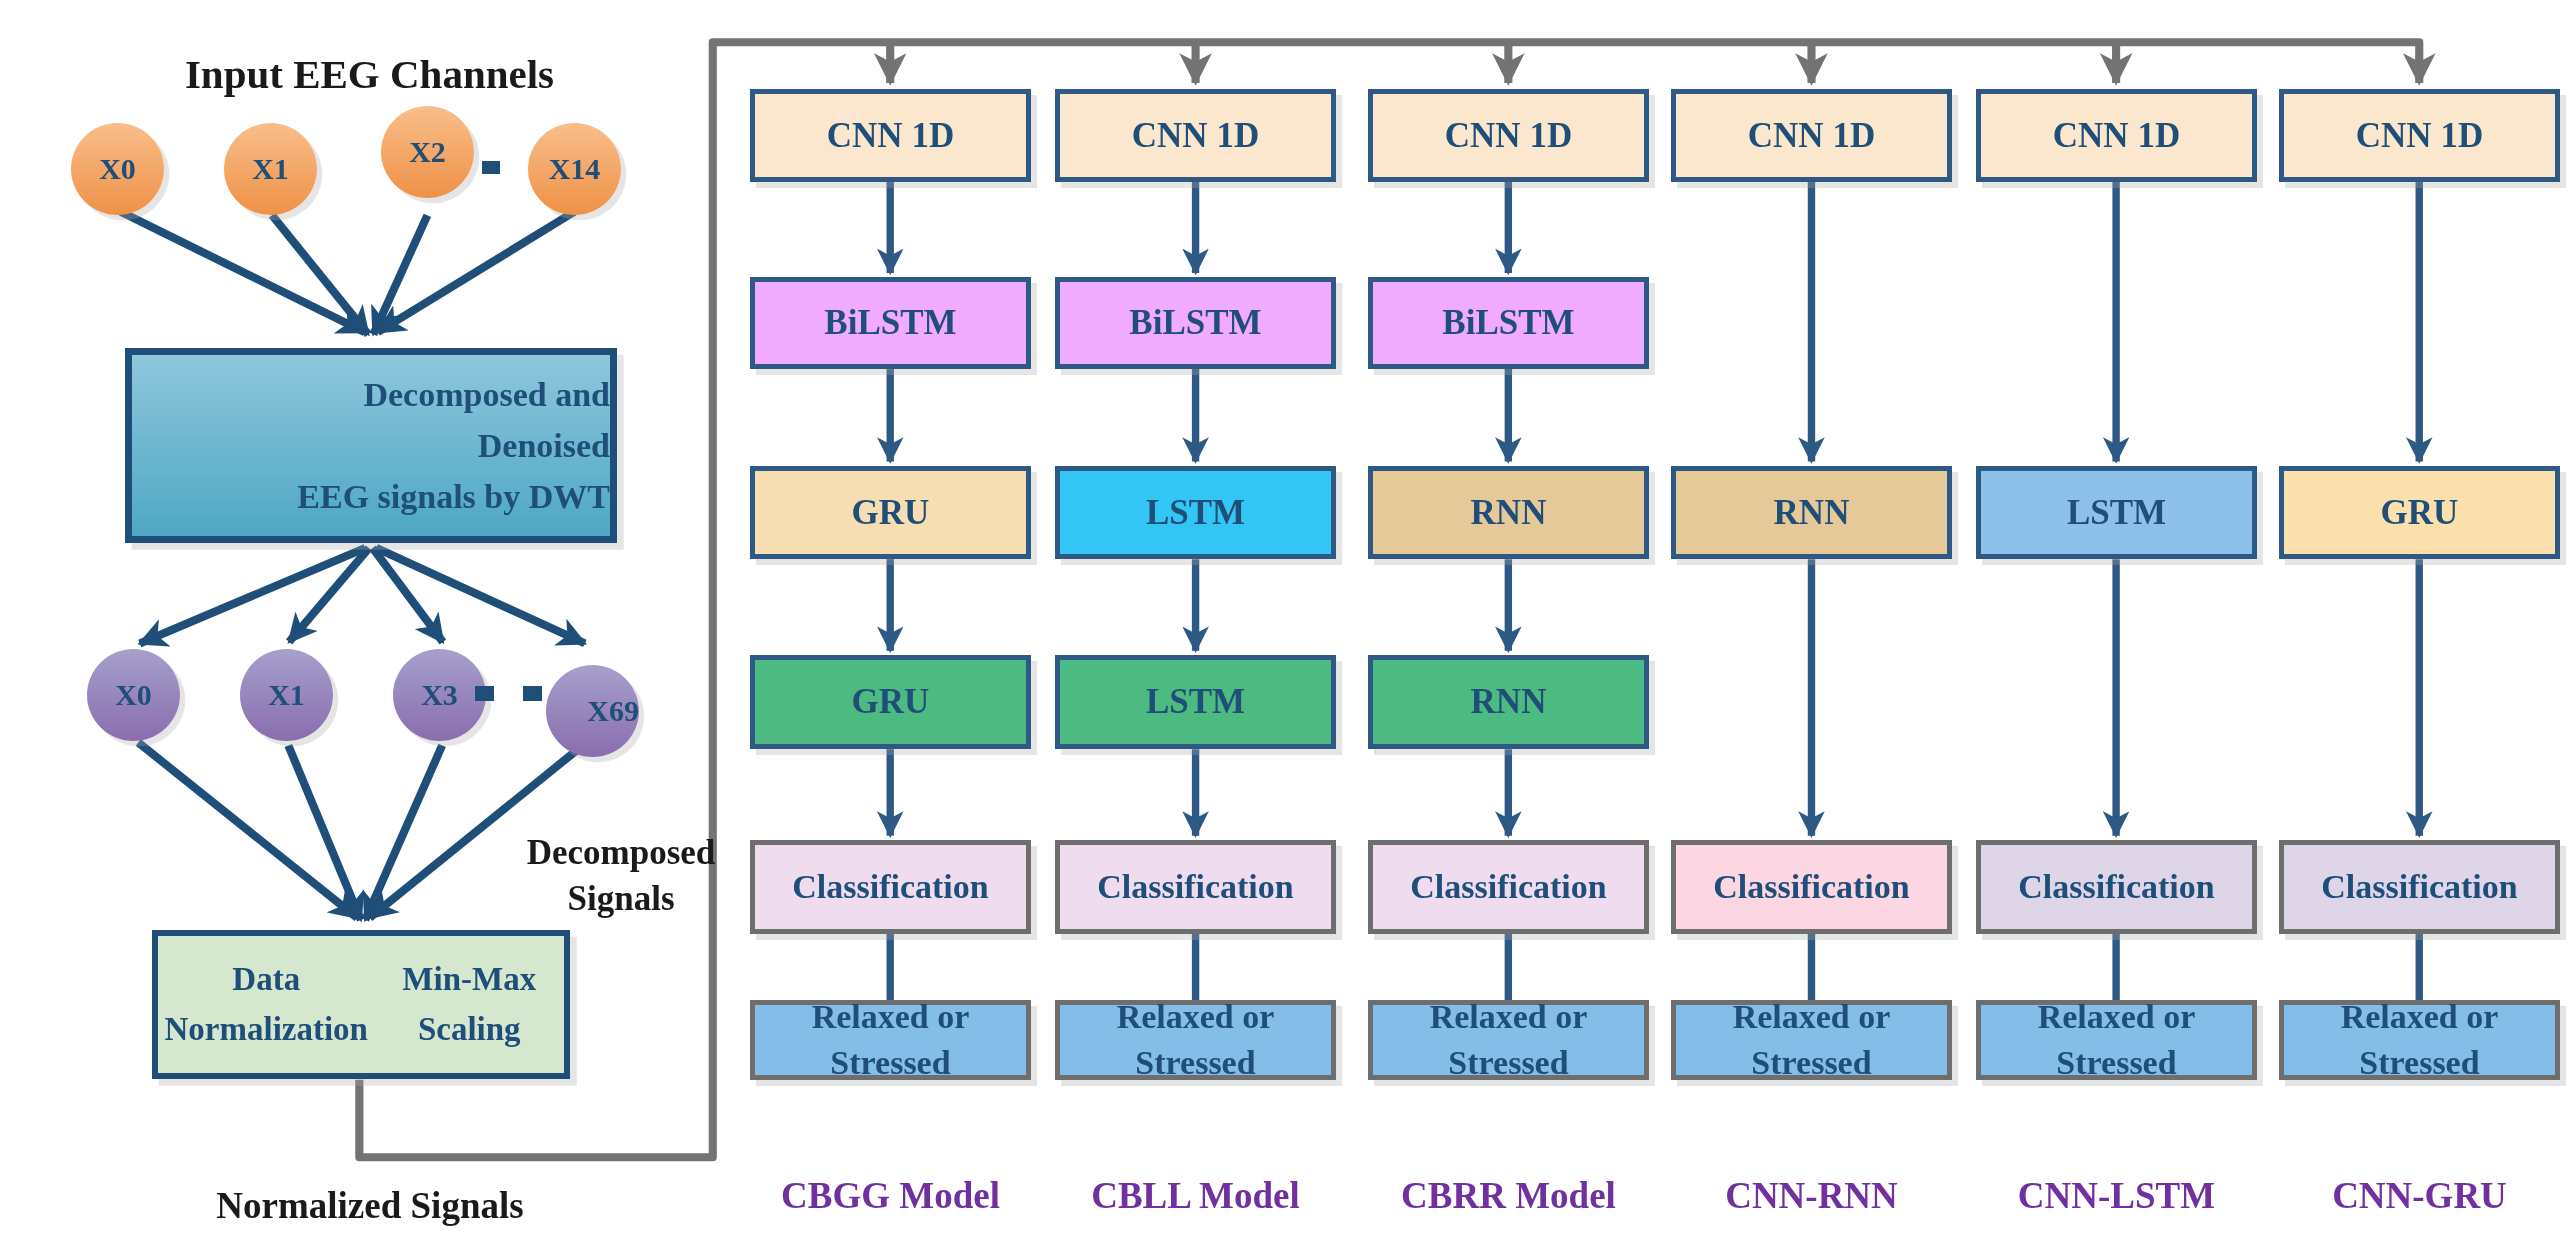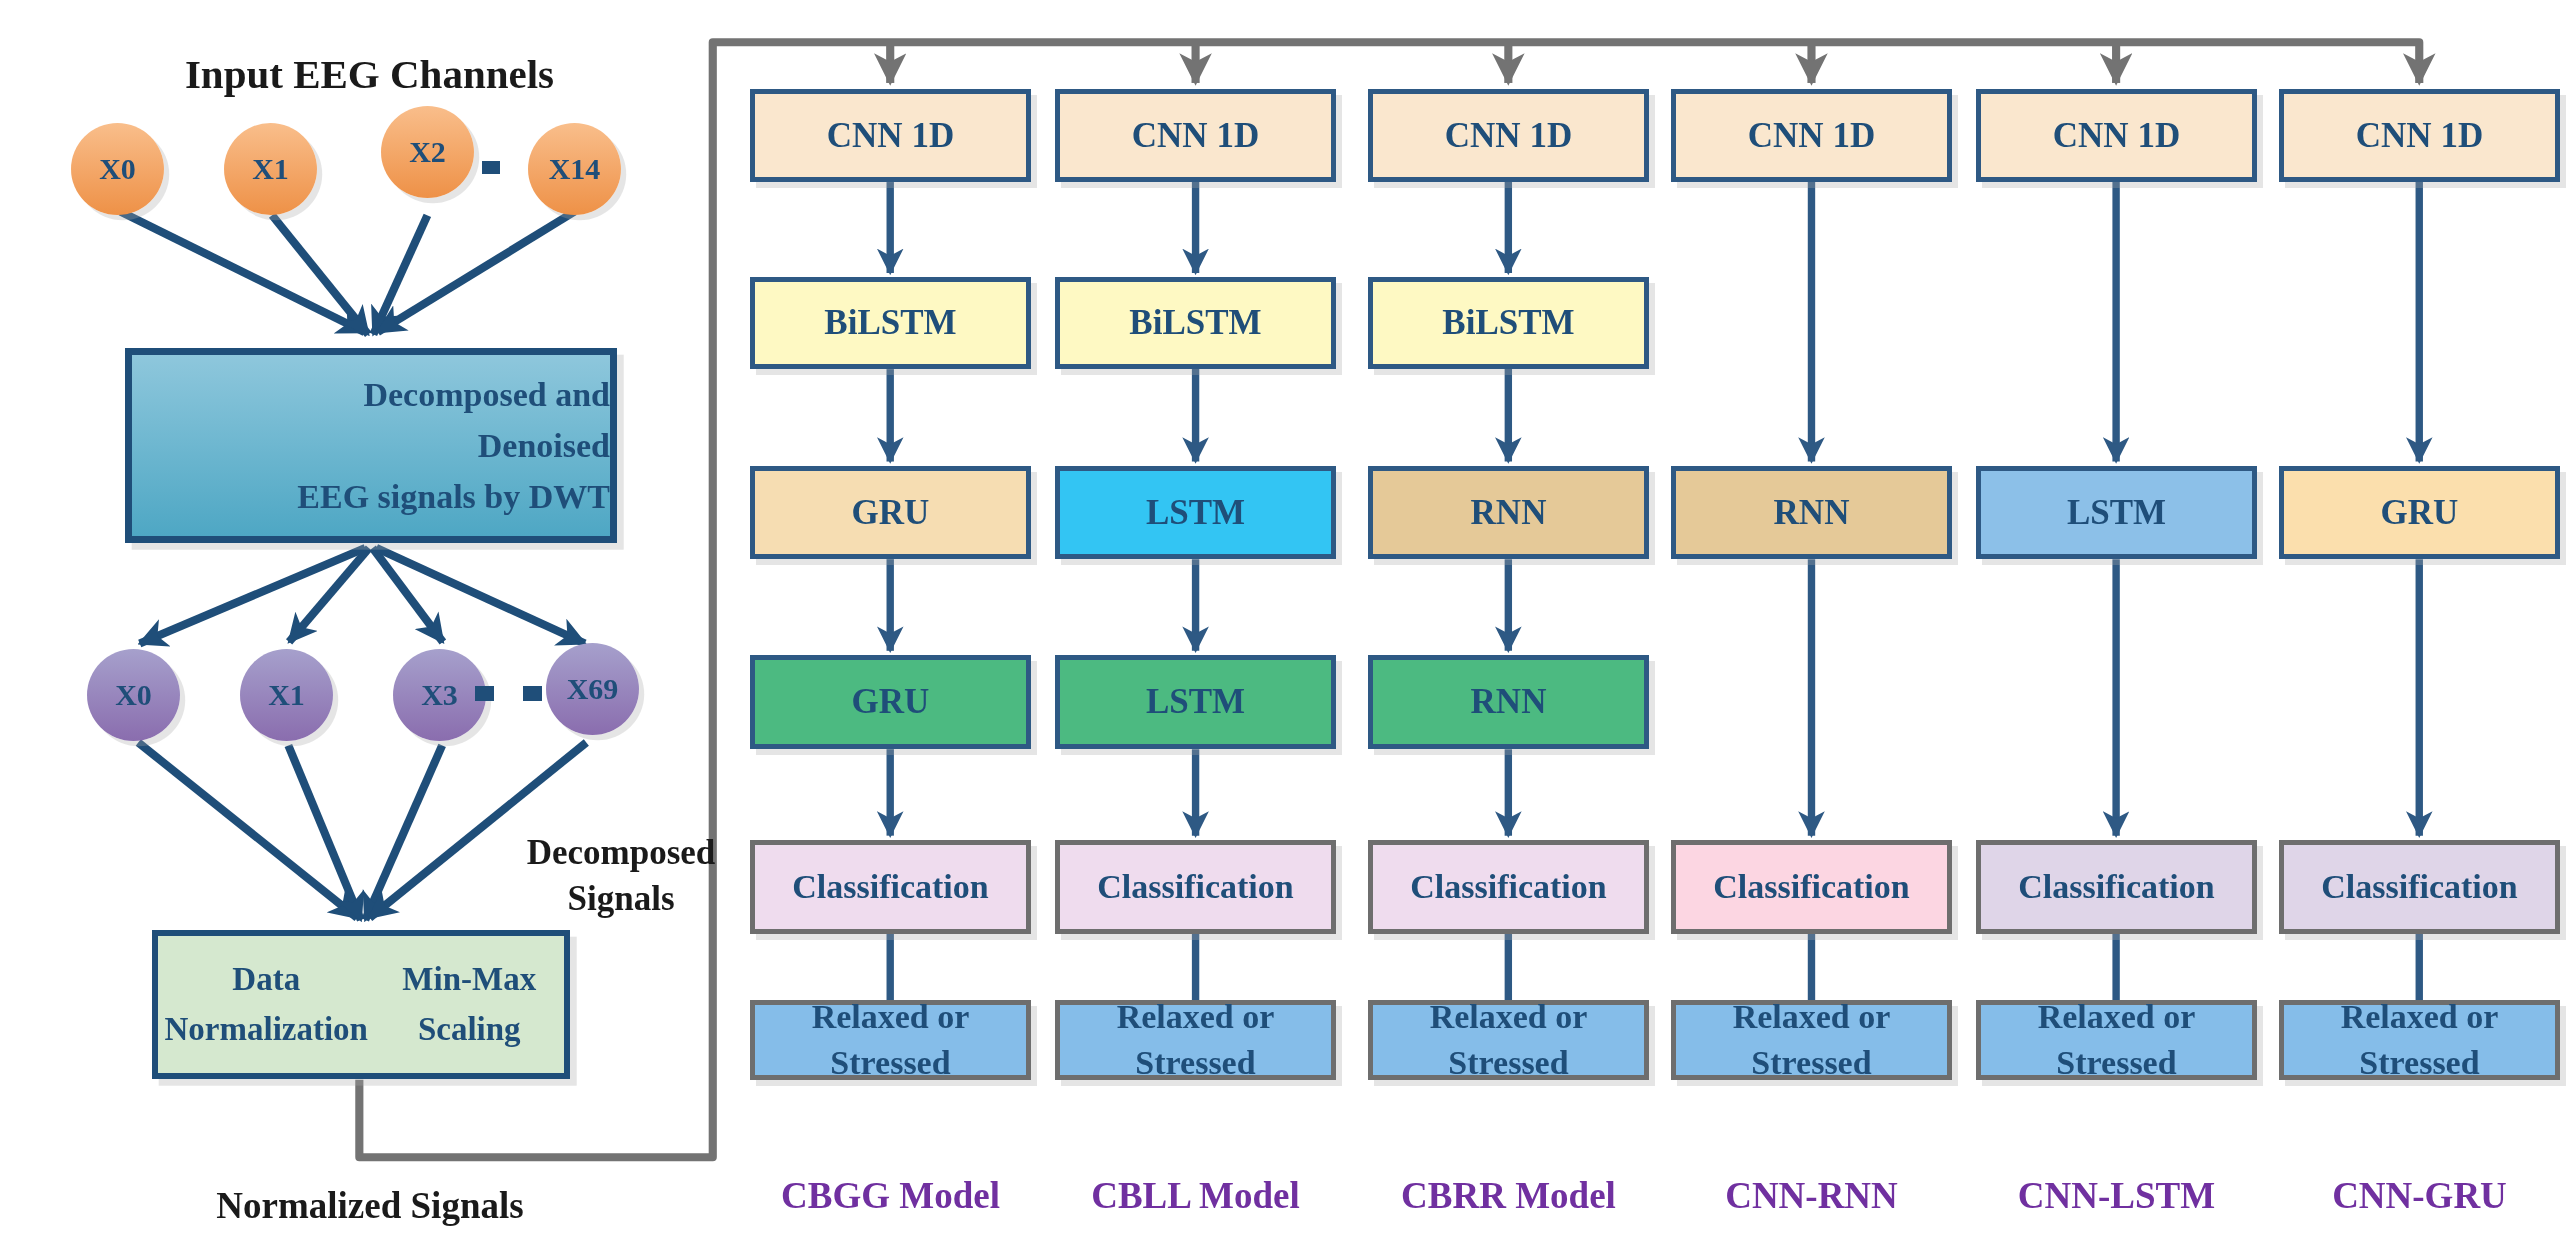--- a/index.html
+++ b/index.html
@@ -22,21 +22,21 @@
   
   .r1{top:89px;height:93px;}
   .r2{top:277px;height:92px;}
   .r3{top:466px;height:93px;}
   .r4{top:655px;height:94px;}
   .r5{top:840px;height:94px;font-size:34px;}
   .r6{top:1000px;height:80px;font-size:34px;line-height:1.35;flex-direction:column;}
 
   
   .f-cream{background:#FAE7CE;}
-  .f-gray{background:#fef9c3;}
+  .f-gray{background:#f0abfc;}
   .f-wheat{background:#F6DDB2;}
   .f-cyan{background:#33C5F3;}
   .f-tan{background:#E5C998;}
   .f-skyblue{background:#8CC0E8;}
   .f-lightgru{background:#FBDFAD;}
   .f-green{background:#4CBA81;}
   .f-lav{background:#EFDCEE;}
   .f-pink{background:#FCD6E2;}
   .f-lav2{background:#DFD5E8;}
   .f-output{background:#85BDE9;}
@@ -176,21 +176,21 @@
 
   <div class="node node-purple" style="left:87px;top:649px;">
       <span>X0</span>
     </div>
   <div class="node node-purple" style="left:240px;top:649px;">
       <span>X1</span>
     </div>
   <div class="node node-purple" style="left:393px;top:649px;">
       <span>X3</span>
     </div>
-  <div class="node node-purple" style="left:546px;top:643px;">
+  <div class="node node-purple" style="left:546px;top:665px;justify-content:flex-end;">
       <span>X69</span>
     </div>
   <div class="dash" style="left:475px;top:686px;width:19px;height:15px;"></div>
   <div class="dash" style="left:523px;top:686px;width:19px;height:15px;"></div>
 
   <div class="decomposed-label">
     <div>Decomposed</div>
     <div>Signals</div>
   </div>
 

